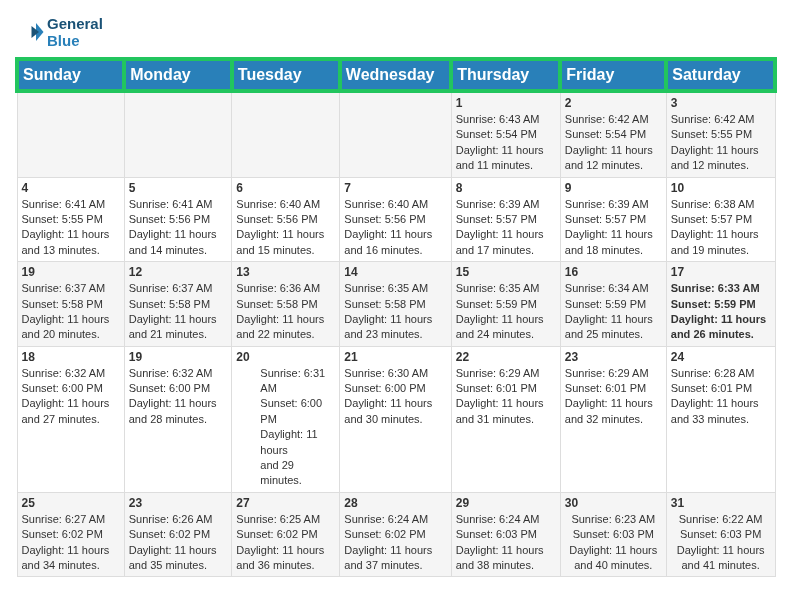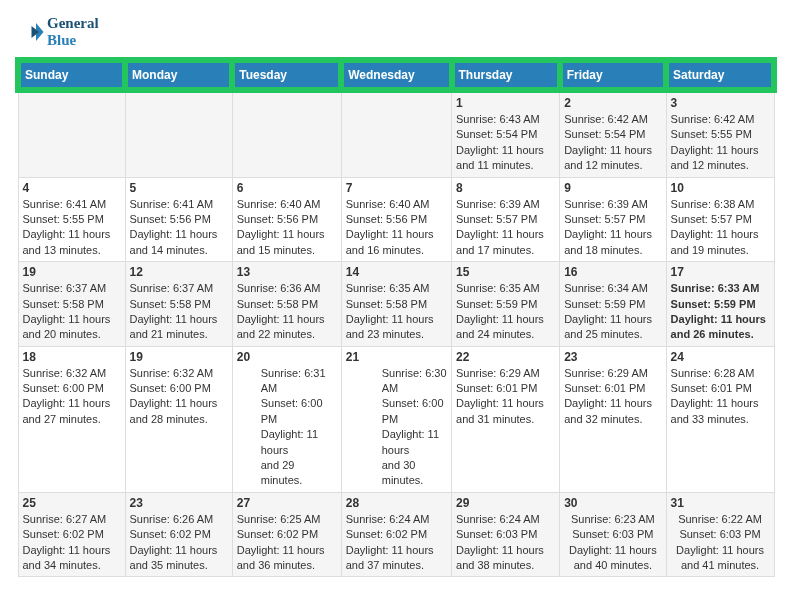--- a/index.html
+++ b/index.html
@@ -18,21 +18,20 @@
     .header-section {
       display: flex;
       align-items: flex-start;
       justify-content: space-between;
       margin-bottom: 8px;
     }
     .logo {
       display: flex;
       align-items: center;
       margin-top: 5px;
-      font-family: Liberation Serif, serif;
     }
     .logo-icon {
       width: 30px;
       height: 30px;
       margin-right: 2px;
     }
     .title-section {
       text-align: right;
     }
     .month-title {
@@ -47,23 +46,23 @@
     .calendar {
       width: 100%;
       border-collapse: collapse;
       font-size: 10px;
     }
     .calendar thead th {
       background-color: #2980b9;
       color: white;
       padding: 5px 4px;
       text-align: left;
-      font-size: 12px;
+      font-size: 16px;
       font-weight: bold;
-      border: 6px solid #22c55e;
+      border: 4px solid #22c55e;
     }
     .calendar tbody td {
       border: 1px solid #ddd;
       vertical-align: top;
       padding: 3px 4px;
       width: 113px;
       height: 80px;
     }
     .calendar tbody tr:nth-child(odd) td {
       background-color: #f5f5f5;
@@ -267,21 +266,21 @@
           </td>
           <td>
             <div class="day-number">20</div>
             <div class="day-info" style="white-space: pre-line; margin-left: 24px;">Sunrise: 6:31 AM
 Sunset: 6:00 PM
 Daylight: 11 hours
 and 29 minutes.</div>
           </td>
           <td>
             <div class="day-number">21</div>
-            <div class="day-info" style="white-space: pre-line; margin-left: 36px;">Sunrise: 6:30 AM
+            <div class="day-info" style="white-space: pre-line;">Sunrise: 6:30 AM
 Sunset: 6:00 PM
 Daylight: 11 hours
 and 30 minutes.</div>
           </td>
           <td>
             <div class="day-number">22</div>
             <div class="day-info" style="white-space: pre-line;">Sunrise: 6:29 AM
 Sunset: 6:01 PM
 Daylight: 11 hours
 and 31 minutes.</div>

